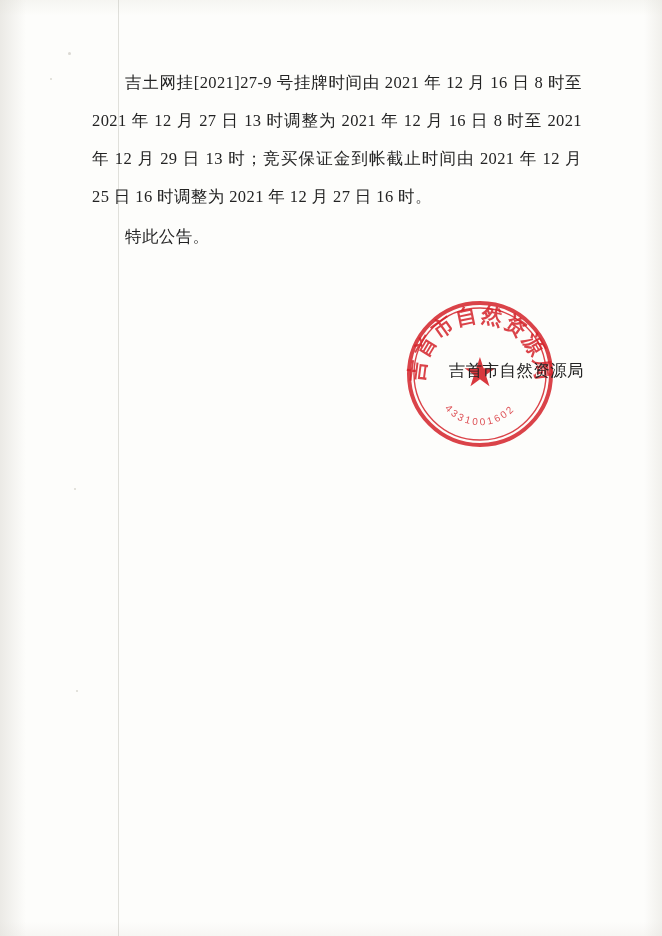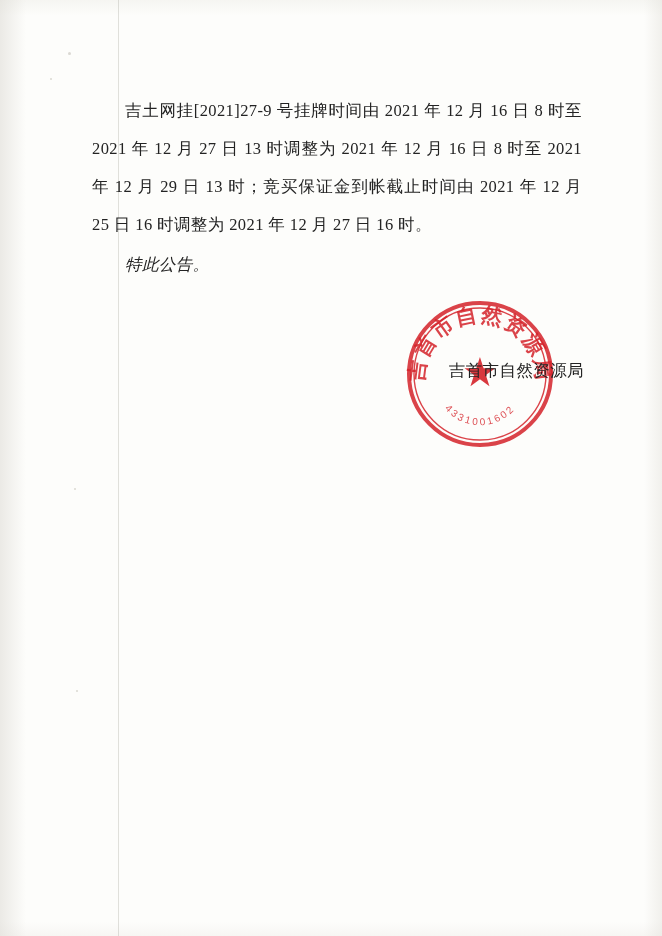--- a/index.html
+++ b/index.html
@@ -36,35 +36,34 @@
   .speck {
     position: absolute;
     background: #b9b6ac;
     border-radius: 50%;
     opacity: .5;
   }
 
   .body-text {
     position: absolute;
     left: 92px;
-    top: 92px;
+    top: 64px;
     width: 490px;
     font-size: 16.5px;
     line-height: 38px;
     color: #232323;
     text-align: justify;
     letter-spacing: 0.4px;
   }
   .para {
     margin: 0 0 0 0;
     text-indent: 2em;
   }
   .para + .para {
     margin-top: 2px;
-    font-style: italic;
   }
 
   .signature-block {
     position: absolute;
     right: 78px;
     top: 352px;
     width: 230px;
     text-align: right;
     font-size: 16.5px;
     line-height: 38px;

